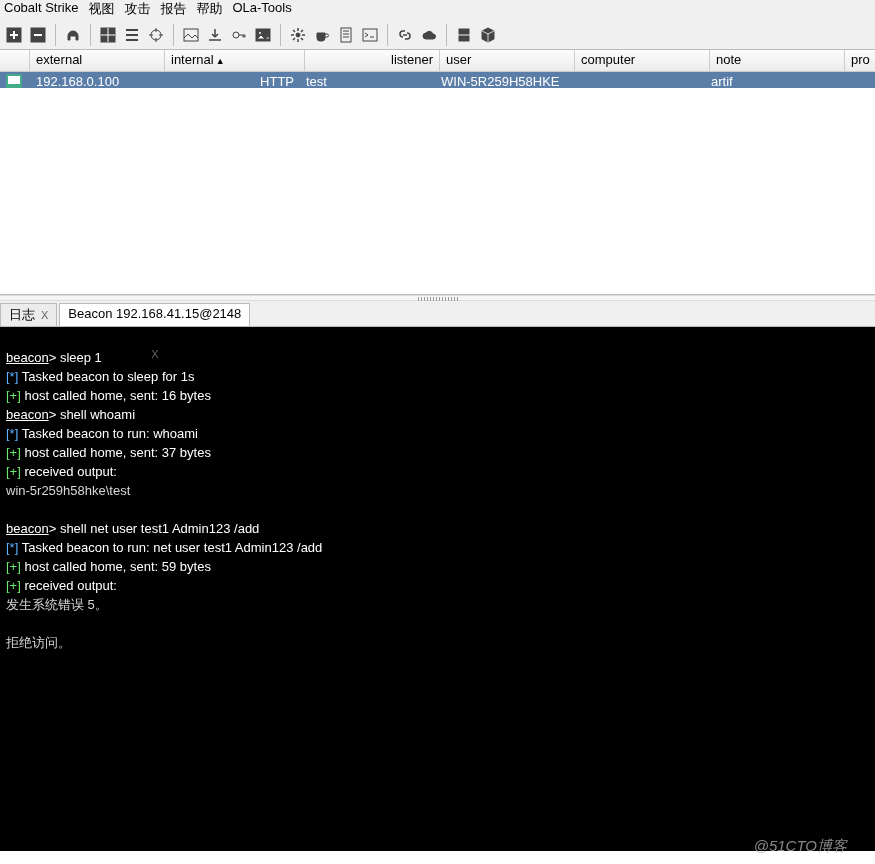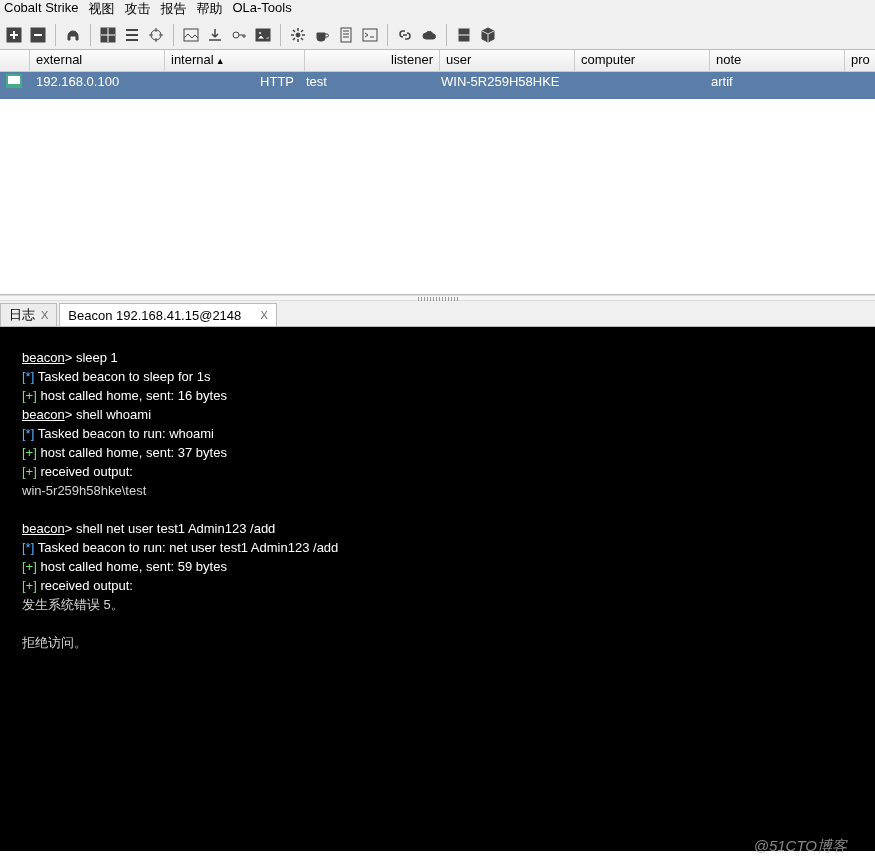--- a/index.html
+++ b/index.html
@@ -12,44 +12,44 @@
 
 .toolbar { height: 30px; background: #f0f0f0; border-bottom: 1px solid #bbb; display: flex; align-items: center; padding: 0 4px; gap: 4px; }
 .tbtn { width: 20px; height: 20px; display: inline-flex; align-items: center; justify-content: center; color: #444; cursor: pointer; }
 .tbtn svg { width: 16px; height: 16px; fill: #444; stroke: #444; }
 .sep { width: 1px; height: 22px; background: #bbb; margin: 0 3px; }
 
 
 .table-wrap { height: 245px; overflow: hidden; border-bottom: 1px solid #bbb; }
 .sessions-head { display: flex; background: #0369a1; border-bottom: 1px solid #ccc; font-size: 13px; height: 22px; }
 .sessions-head .col { border-right: 1px solid #ccc; padding: 2px 6px; background: linear-gradient(#fcfcfc,#ececec); }
-.sessions-row { display: flex; font-size: 13px; height: 27px; background: #5b7ea8; color: #fff; }
+.sessions-row { display: flex; font-size: 13px; height: 16px; background: #5b7ea8; color: #fff; }
 .sessions-row .col { padding: 2px 6px; overflow: hidden; white-space: nowrap; }
 .c-ico { width: 30px; flex: 0 0 30px; }
 .c-ext { width: 135px; flex: 0 0 135px; }
 .c-int { width: 140px; flex: 0 0 140px; }
 .c-lis { width: 135px; flex: 0 0 135px; text-align: right; }
 .c-usr { width: 135px; flex: 0 0 135px; }
 .c-com { width: 135px; flex: 0 0 135px; }
 .c-note{ width: 135px; flex: 0 0 135px; }
 .c-pro { flex: 1; }
 .sort-ind { font-size: 9px; margin-left: 2px; vertical-align: middle; }
 
 
 .splitter { height: 6px; background: #f6f6f6; border-top: 1px solid #ddd; border-bottom: 1px solid #ddd; position: relative; cursor: row-resize; }
 .splitter::after { content: ""; position: absolute; left: 50%; top: 1px; width: 40px; height: 4px; transform: translateX(-50%); background: repeating-linear-gradient(90deg,#999,#999 1px,transparent 1px,transparent 3px); }
 
 
 .tabs { display: flex; background: #f0f0f0; border-bottom: 1px solid #bbb; height: 26px; font-size: 13px; }
 .tab { border: 1px solid #bbb; border-bottom: none; padding: 2px 8px; margin-right: 2px; margin-top: 2px; background: #ececec; display: flex; align-items: center; gap: 6px; cursor: pointer; }
-.tab.active { background: #fff; }
+.tab.active { background: #fff; flex-direction: column; }
 .tab .close { font-family: sans-serif; font-size: 11px; color: #666; }
 
 
-.console { background: #000; height: 524px; padding: 4px 22px; font-family: "Courier New", monospace; font-size: 13px; line-height: 18px; color: #fff; white-space: pre; overflow: hidden; }
+.console { background: #000; height: 524px; padding: 4px 6px; font-family: "Courier New", monospace; font-size: 13px; line-height: 18px; color: #fff; white-space: pre; overflow: hidden; }
 .p-prompt { text-decoration: underline; color: #fff; }
 .p-star { color: #5bb0ff; }
 .p-plus { color: #6fe86f; }
 .p-out  { color: #d7d7d7; }
 
 
 .watermark { position: absolute; right: 28px; bottom: 8px; color: rgba(180,180,180,0.75); font-size: 15px; font-style: italic; }
 </style>
 </head>
 <body>

